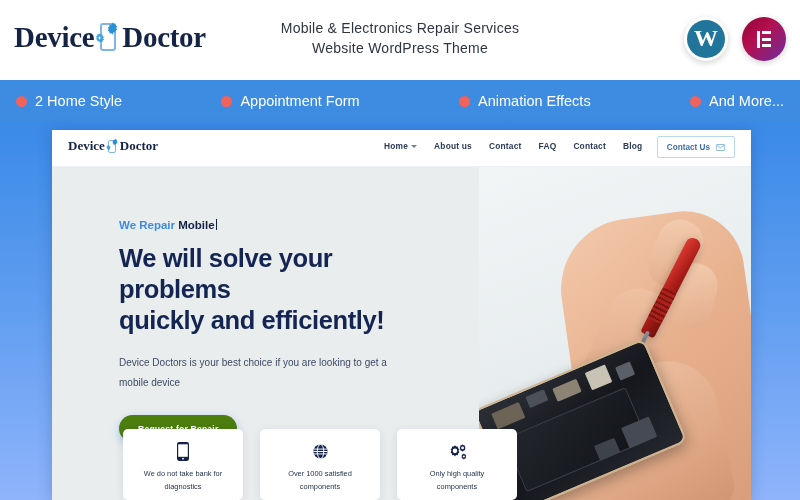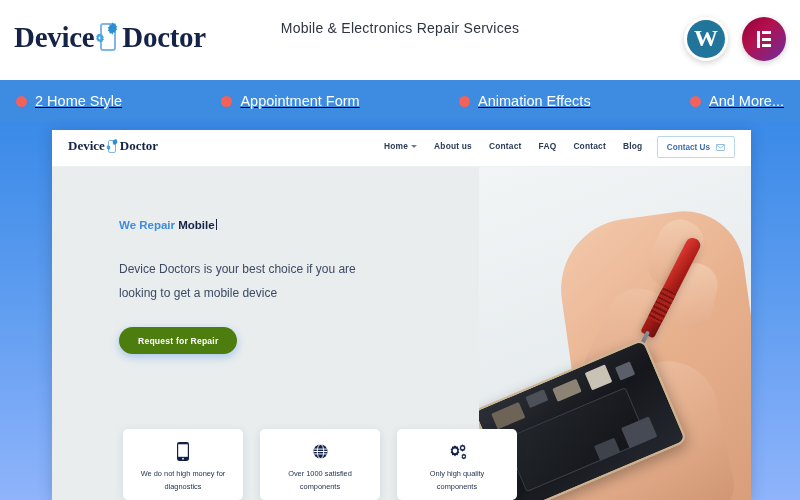--- a/index.html
+++ b/index.html
@@ -133,21 +133,20 @@
   .feature-bar {
     position: absolute;
     top: 80px; left: 0;
     width: 800px;
     height: 42px;
     background: #3d8ce2;
     display: flex;
     align-items: center;
     justify-content: space-between;
     padding: 0 16px 0 16px;
-    text-decoration: underline;
   }
   .feature-item {
     display: flex;
     align-items: center;
     gap: 8px;
     color: #ffffff;
     font-size: 14.5px;
     font-weight: 400;
     white-space: nowrap;
   }
@@ -289,22 +288,22 @@
     margin-left: 1px;
   }
   .hero-title {
     font-size: 25.5px;
     line-height: 1.22;
     font-weight: 700;
     color: #142553;
     letter-spacing: -0.4px;
   }
   .hero-sub {
-    margin-top: 26px;
-    font-size: 12px;
+    margin-top: 17px;
+    font-size: 10px;
     line-height: 2.0;
     color: #3c4a63;
     max-width: 268px;
   }
   .cta-btn {
     margin-top: 22px;
     display: inline-flex;
     align-items: center;
     justify-content: center;
     height: 27px;
@@ -468,20 +467,21 @@
         </svg>
         <svg class="logo-gear-small" viewBox="0 0 24 24" fill="currentColor">
           <path d="M12 1l2.1 3.2 3.8-.6.5 3.8 3.2 2.1-2.2 3.2 2.2 3.2-3.2 2.1-.5 3.8-3.8-.6L12 23l-2.1-3.2-3.8.6-.5-3.8L2.4 14.5l2.2-3.2-2.2-3.2 3.2-2.1.5-3.8 3.8.6L12 1zm0 7.5a3.5 3.5 0 100 7 3.5 3.5 0 000-7z"></path>
         </svg>
       </span>
       <span class="word">Doctor</span>
     </div>
 
     <div class="header-tagline">
       <div>Mobile &amp; Electronics Repair Services</div>
+      <div>Website WordPress Theme</div>
     </div>
 
     <div class="badges">
       <div class="badge badge-wp">
         <span class="disc">W</span>
       </div>
       <div class="badge badge-el">
         <span class="elem">
           <span class="bar-v"></span>
           <span class="bars">
@@ -577,38 +577,42 @@
           <span class="chip c6"></span>
           <span class="chip c7"></span>
         </div>
       </div>
 
       <div class="hero-copy">
         <div class="eyebrow">
           <span class="we">We Repair</span>
           <span class="kw">Mobile</span><span class="caret"></span>
         </div>
+        <div class="hero-title">
+          <div>We will solve your problems</div>
+          <div>quickly and efficiently!</div>
+        </div>
         <div class="hero-sub">
           <div>Device Doctors is your best choice if you are looking to get a mobile device</div>
         </div>
         <div class="cta-btn">Request for Repair</div>
       </div>
 
       <div class="cards">
 
         <div class="card">
           <span class="card-icon">
             <svg width="12" height="19" viewBox="0 0 14 22" fill="currentColor">
               <rect x="0" y="0" width="14" height="22" rx="2.5"></rect>
               <rect x="1.4" y="2.6" width="11.2" height="14.6" fill="#ffffff"></rect>
               <circle cx="7" cy="19.4" r="1" fill="#ffffff"></circle>
             </svg>
           </span>
           <div class="card-text">
-            <div>We do not high money for</div>
+            <div>We do not take bank for</div>
             <div>diagnostics</div>
           </div>
         </div>
 
         <div class="card">
           <span class="card-icon">
             <svg width="17" height="17" viewBox="0 0 24 24" fill="none" stroke="currentColor" stroke-width="2">
               <circle cx="12" cy="12" r="10" fill="currentColor" stroke="none"></circle>
               <ellipse cx="12" cy="12" rx="4.6" ry="10" stroke="#ffffff" stroke-width="1.4"></ellipse>
               <path d="M2.4 8.6h19.2M2.4 15.4h19.2M2 12h20" stroke="#ffffff" stroke-width="1.4"></path>

